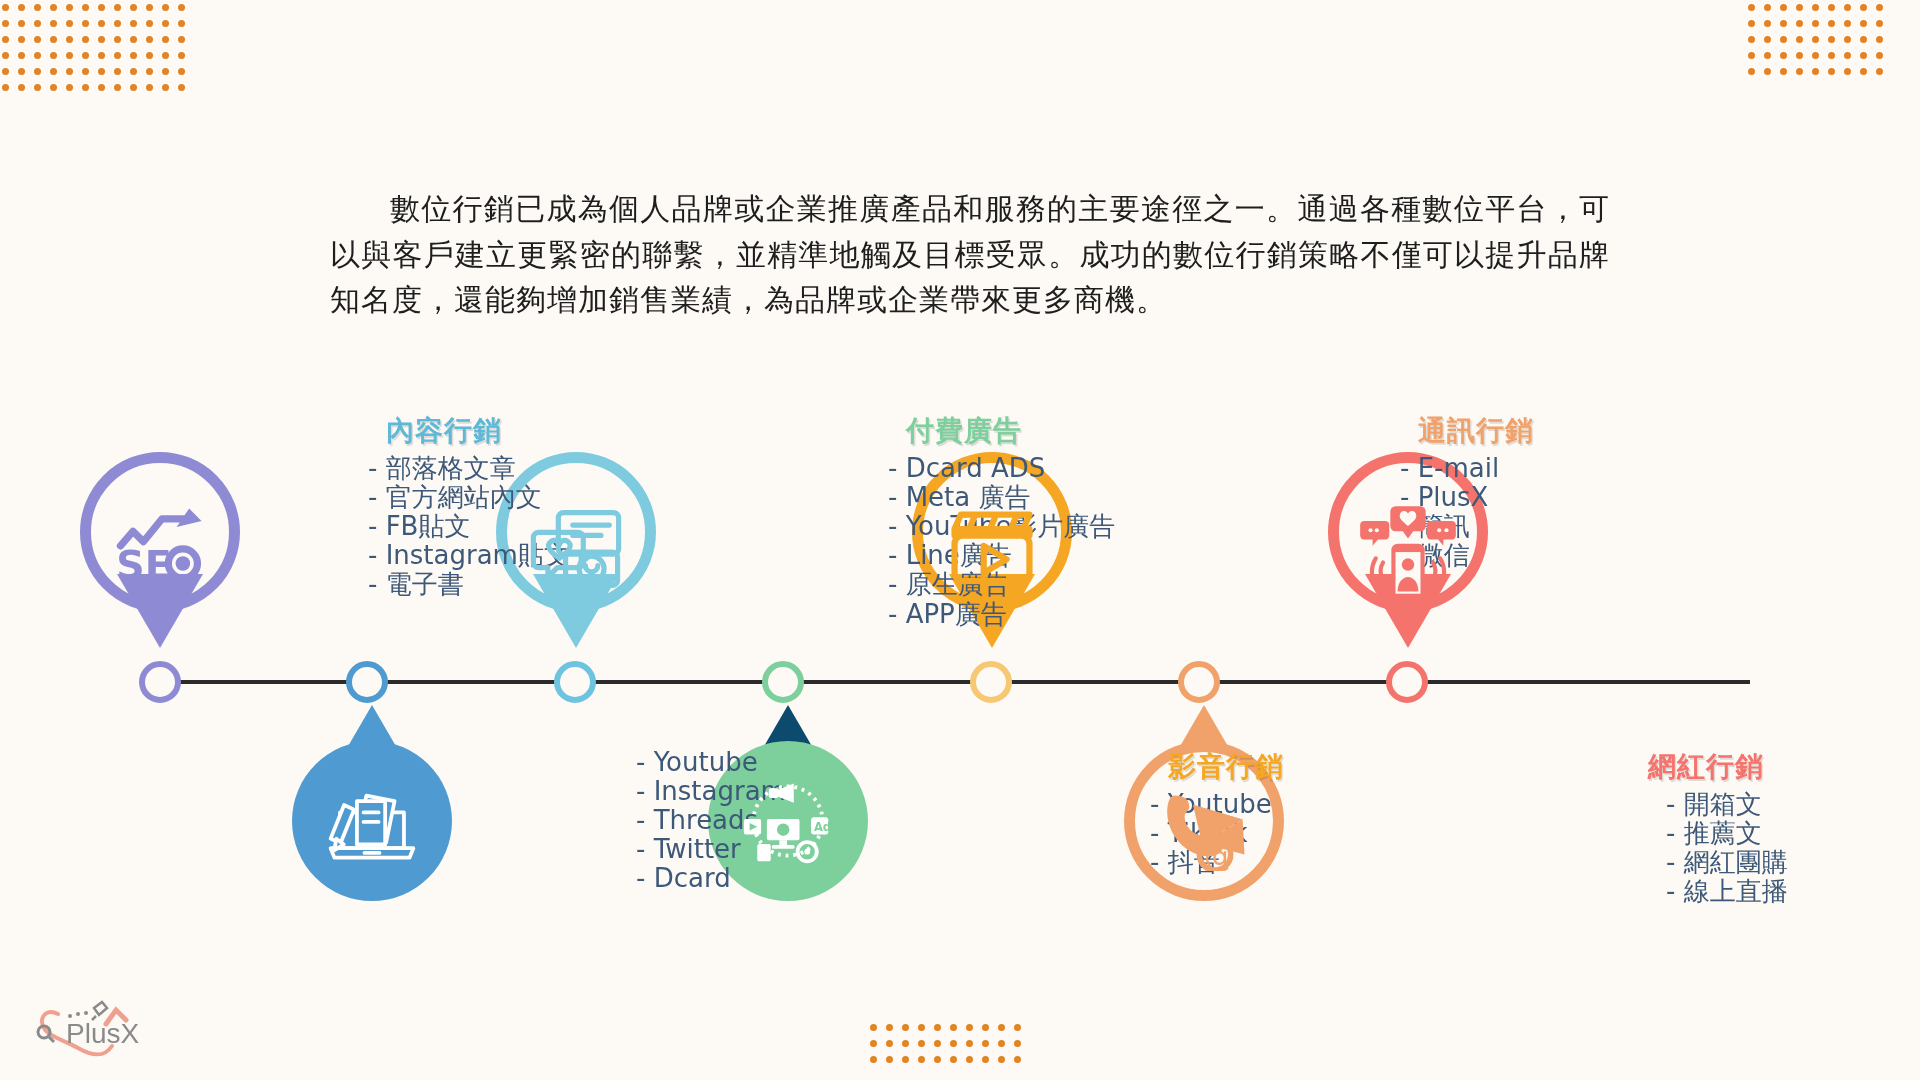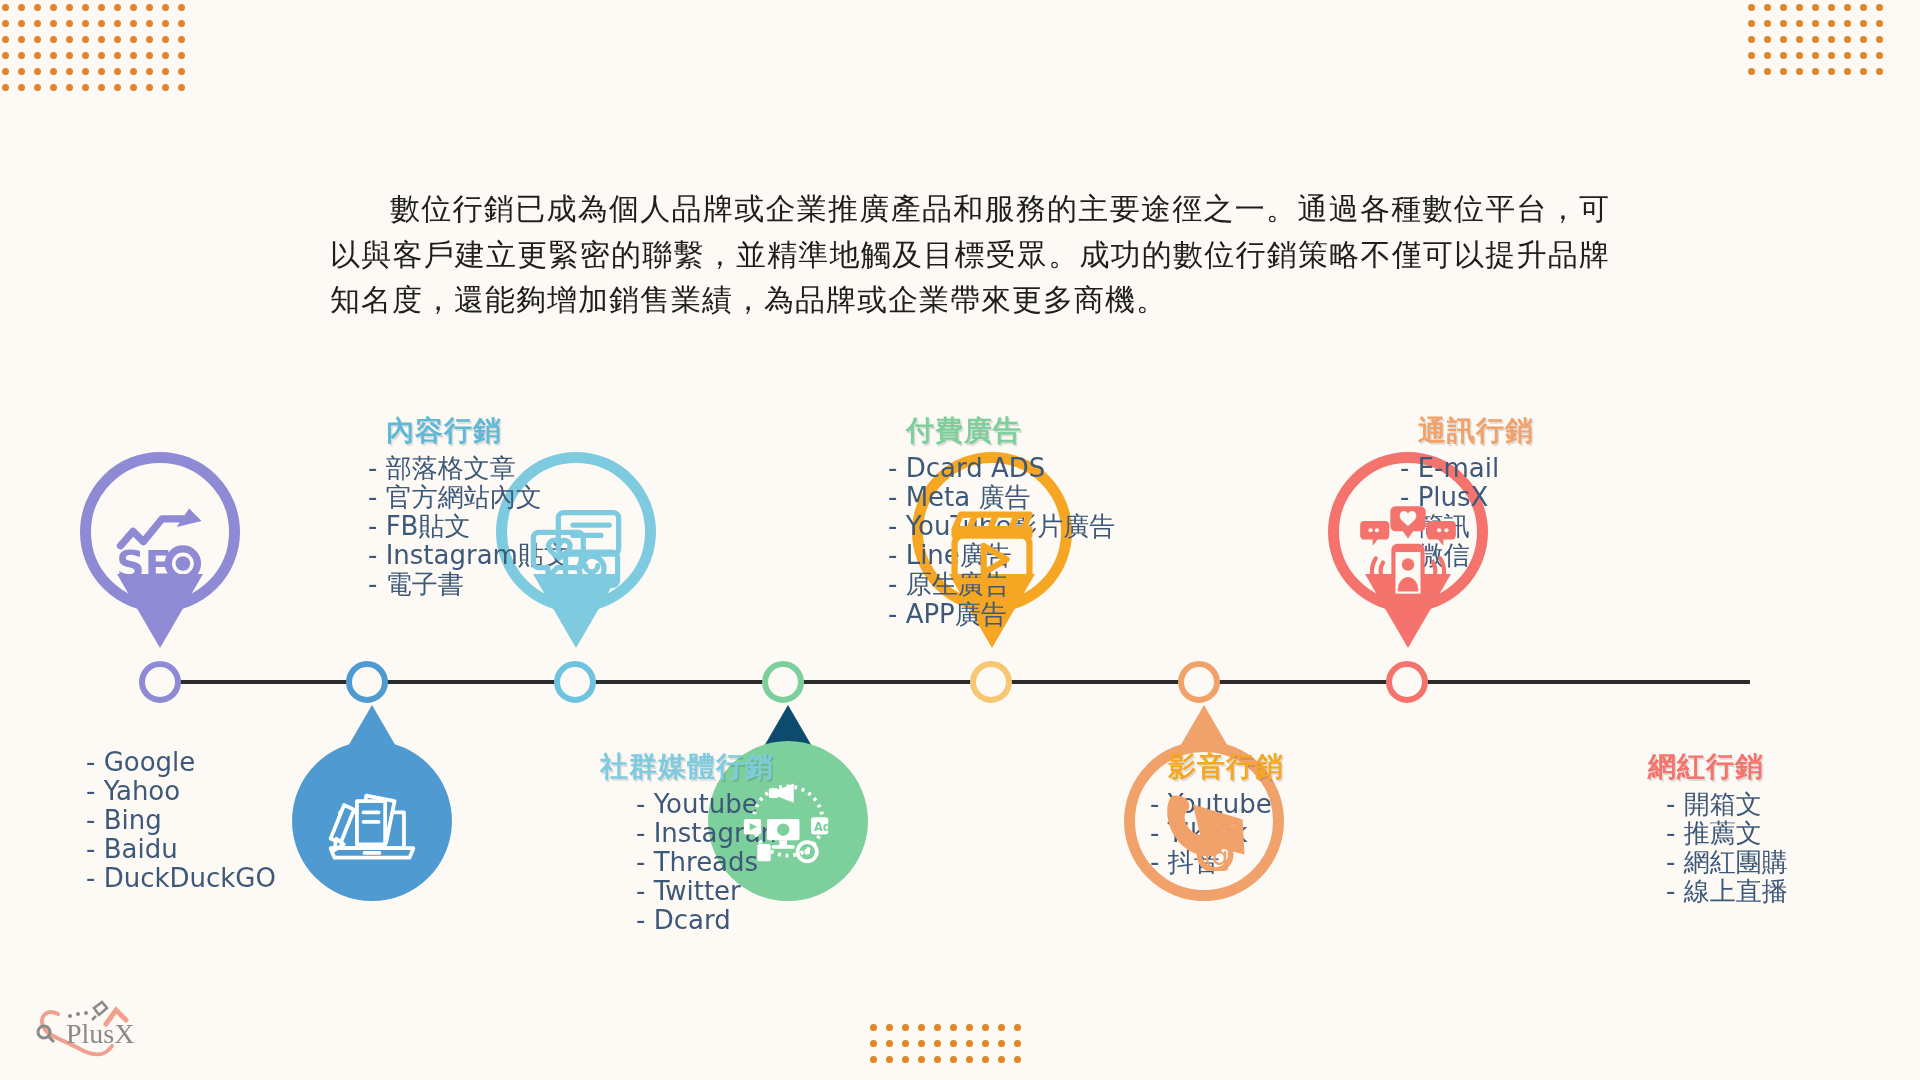--- a/index.html
+++ b/index.html
@@ -120,21 +120,21 @@
     font-family: "DejaVu Sans", "Liberation Sans", sans-serif;
   }
   .block h3.indent { padding-left: 18px; }
   .block ul.indent { padding-left: 36px; }
 
   
   #brand { position: absolute; left: 18px; bottom: 10px; width: 150px; height: 80px; }
   #brand .wordmark {
     position: absolute; left: 48px; top: 28px;
     font-size: 28px; color: #8a8a8a;
-    font-family: Liberation Serif, serif;
+    font-family: Liberation Sans, sans-serif;
   }
 </style>
 </head>
 <body>
 
 <div id="stage">
 
   <div class="dotgrid" id="dots-tl">
       <div class="row">
         <div class="dot" style="background: rgb(224, 133, 36);"></div>
@@ -507,31 +507,23 @@
     <h3 class="indent" style="color:#f0a26a">通訊行銷</h3>
     <ul>
         <li>- E-mail</li>
         <li>- PlusX</li>
         <li>- 簡訊</li>
         <li>- 微信</li>
       </ul>
   </div>
 
   <div class="block" style="left:50px; top:748px; width:300px;">
-    <ul class="indent">
-        <li>- Google</li>
-        <li>- Yahoo</li>
-        <li>- Bing</li>
-        <li>- Baidu</li>
-        <li>- DuckDuckGO</li>
-      </ul>
   </div>
 
   <div class="block" style="left:600px; top:748px; width:290px;">
-    <h3 style="color:#7ecbe0">社群媒體行銷</h3>
     <ul class="indent">
         <li>- Youtube</li>
         <li>- Instagram</li>
         <li>- Threads</li>
         <li>- Twitter</li>
         <li>- Dcard</li>
       </ul>
   </div>
 
   <div class="block" style="left:1150px; top:748px; width:260px;">

